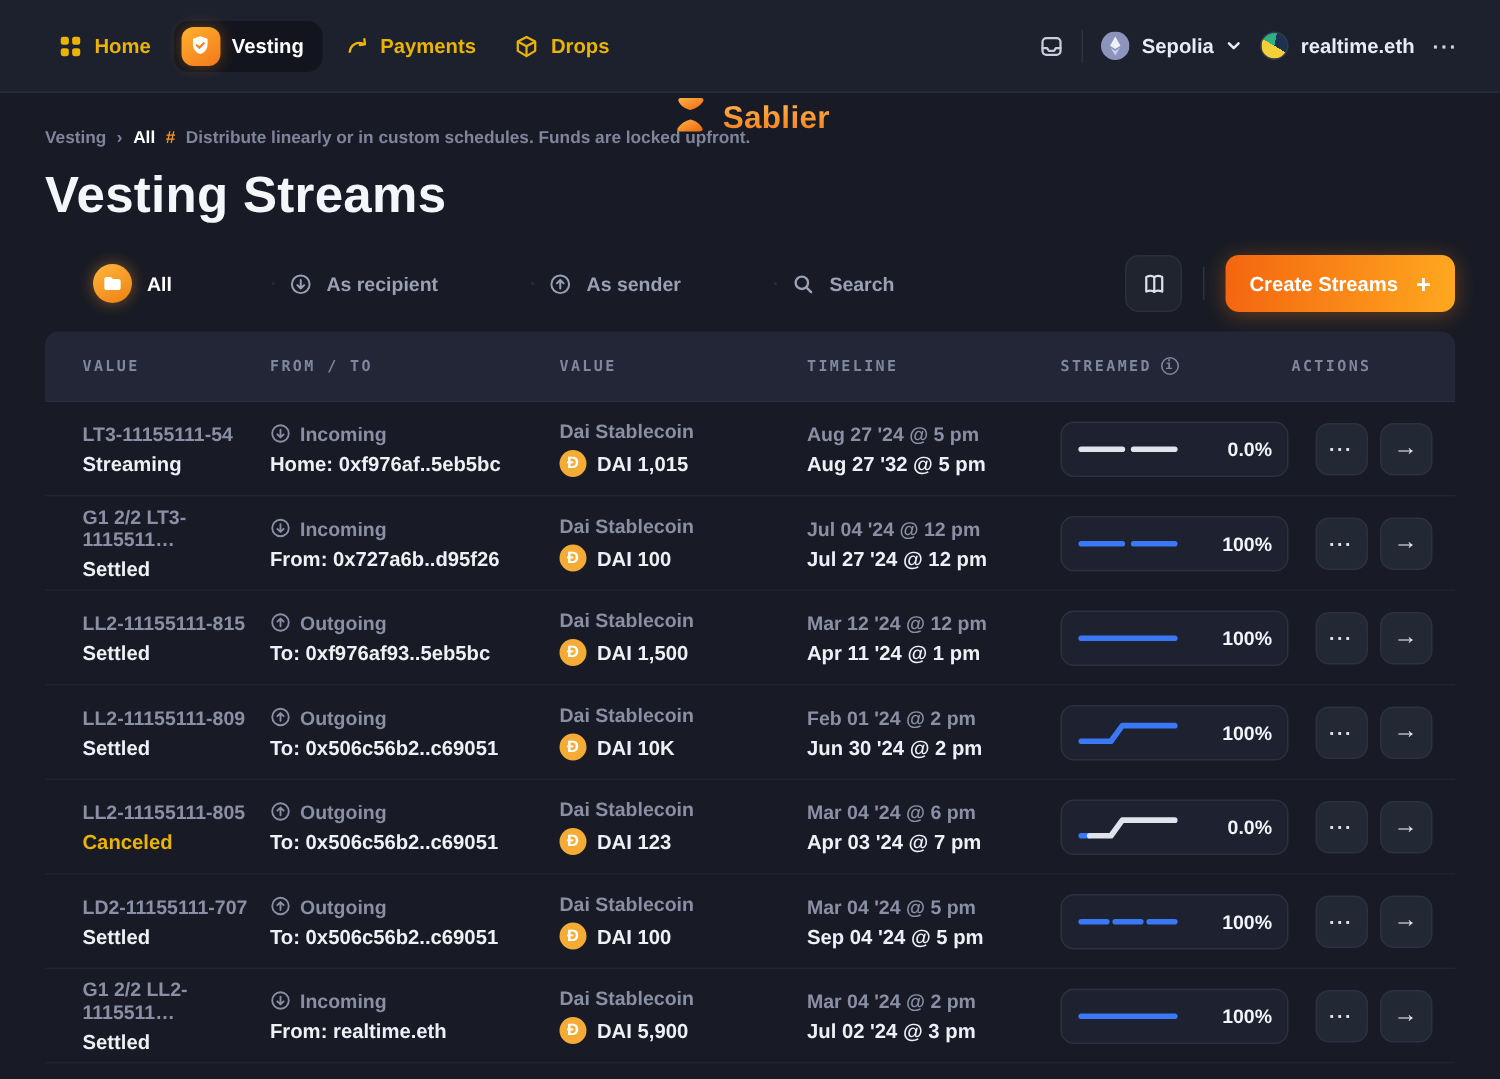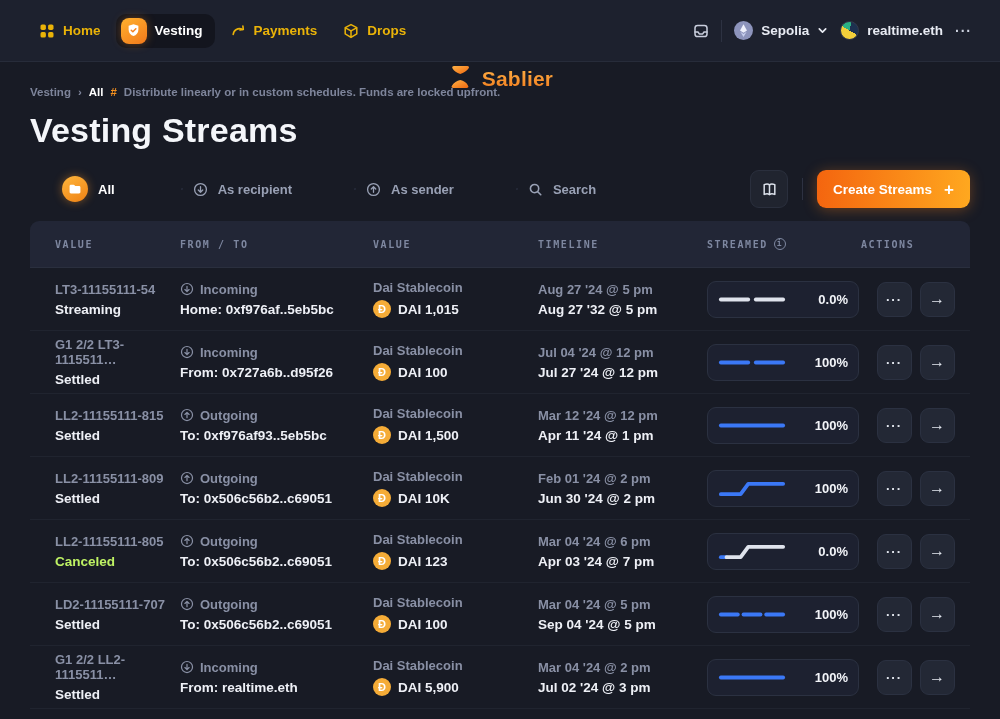--- a/index.html
+++ b/index.html
@@ -103,21 +103,21 @@
     border-bottom:1px solid #2a2f3e; }
   .th { font-family:"DejaVu Sans Mono", monospace; font-size:10px; font-weight:700;
     letter-spacing:1.6px; color:#7e87a0; display:flex; align-items:center; gap:6px; }
   .info-ic { width:12px; height:12px; border:1px solid #7e87a0; border-radius:50%;
     font-size:8px; line-height:10px; text-align:center; font-family:"DejaVu Sans Mono",monospace; display:inline-block; }
 
   .trow { height:63px; align-items:center; border-bottom:1px solid #20242f; cursor:pointer; }
   .cell { display:flex; flex-direction:column; justify-content:center; gap:5px; }
   .l1 { color:#8990a5; font-size:13px; font-weight:600; display:flex; align-items:center; gap:6px; }
   .l2 { color:#eef0f6; font-size:13.5px; font-weight:700; display:flex; align-items:center; gap:7px; }
-  .l2.canceled { color:#bef264; }
+  .l2.canceled { color:#eab308; }
   .l1 .icn svg { width:14px; height:14px; }
   .coin { width:18px; height:18px; border-radius:50%; background:#f5ac37; color:#ffffff;
     font-size:11px; font-weight:800; display:inline-flex; align-items:center; justify-content:center; flex:0 0 18px; }
 
   .progress-box { width:152px; height:37px; border:1px solid #2b3141; border-radius:9px;
     background:#1d2130; display:flex; align-items:center; padding:0 10px; gap:6px; }
   .pct { margin-left:auto; color:#f2f4f8; font-size:13px; font-weight:800; }
   .spark { display:flex; align-items:center; }
 
   .c-actions { flex-direction:row !important; gap:8px; align-items:center; }

